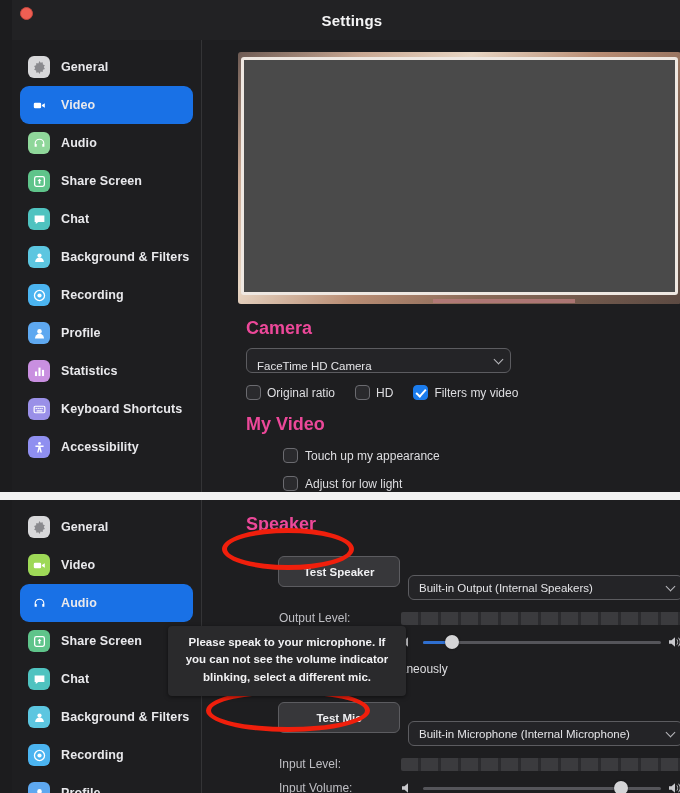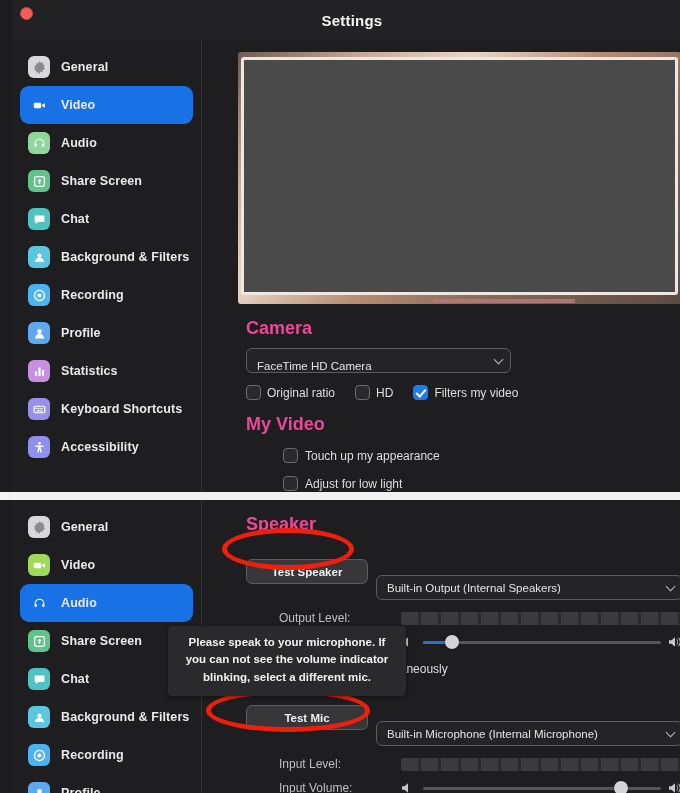--- a/index.html
+++ b/index.html
@@ -124,25 +124,25 @@
   .chk.on::after {
     content:""; width:4px; height:8px; margin-top:-2px;
     border-right:2px solid #fff; border-bottom:2px solid #fff;
     transform:rotate(42deg);
   }
   .chk-label { color:#dedee1; font-size:12px; margin-right:14px; }
   .check-row { display:flex; align-items:center; gap:7px; margin:13px 0 0 8px;padding-left:37px; }
 
   
   .btn {
-    height:25px; border-radius:6px; border:1px solid #5c5c60;
+    height:31px; border-radius:6px; border:1px solid #5c5c60;
     background:#37373a; color:#f0f0f2;
     font-size:11.5px; font-weight:bold;
     display:flex; align-items:center; justify-content:center;
-    cursor:pointer; flex:none; font-family:"Liberation Sans", sans-serif;
+    cursor:pointer; flex:none; font-family:"Liberation Sans", sans-serif;margin-left:32px;
   }
   #test-speaker-btn { width:122px; }
   #test-mic-btn { width:122px; }
 
   
   .meter-row { display:flex; align-items:center; margin:11px 0 0 8px; }
   .meter-label { color:#bfbfc4; font-size:12px; width:122px; flex:none;margin-left:33px; }
   .meter {
     flex:1; height:13px; border-radius:2px;
     background:repeating-linear-gradient(to right,

